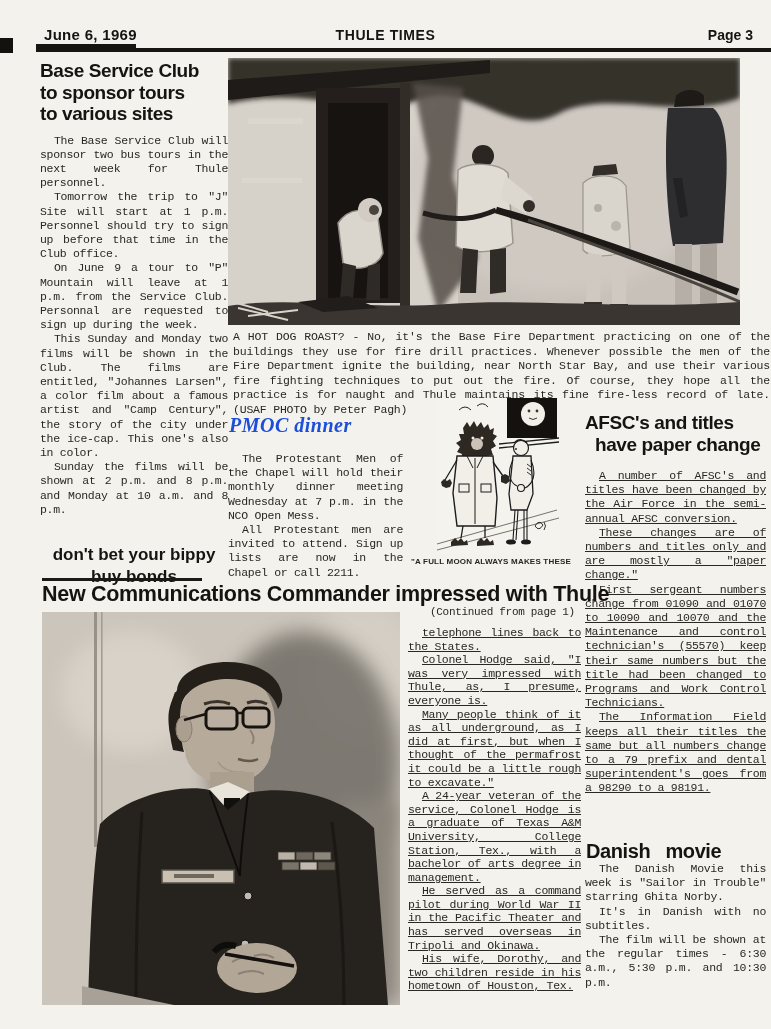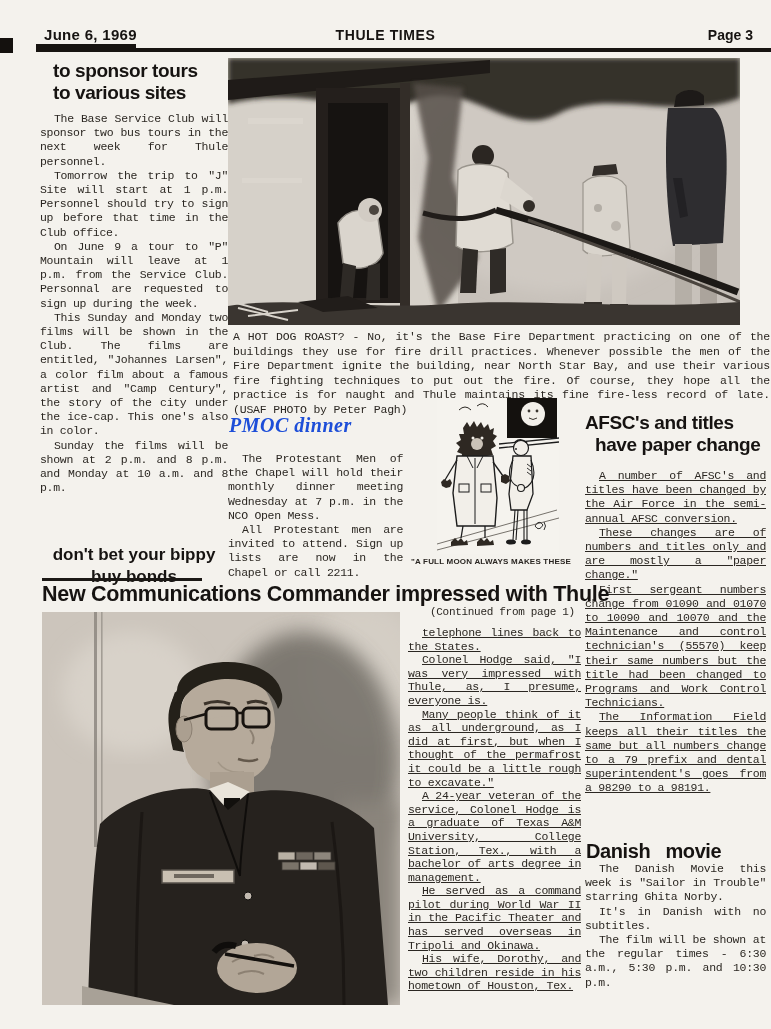--- a/index.html
+++ b/index.html
@@ -16,21 +16,21 @@
   .hdr-page { right:18px; top:27px; font-size:14px; }
   .corner-mark { left:0; top:38px; width:13px; height:15px; background:#14110e; }
   .rule-main { left:36px; top:48px; width:735px; height:4px; background:#171411; }
   .rule-thick { left:36px; top:44px; width:100px; height:7px; background:#171411; }
   
   .copy p { margin:0; text-indent:14px; text-align:justify; font-size:11.5px;
             line-height:14.2px; letter-spacing:-0.3px; }
   .col-left  { left:40px;  top:60px;  width:188px; }
   .col-left .copy { margin-top:9px; }
   .hl3 { font-size:19px; line-height:21.5px; letter-spacing:-0.4px; }
-  .hl3 .l2, .hl3 .l3 { margin-left:13px; }
+  .hl3 .l2, .hl3 .l3 { }
   
   .fire-photo { left:228px; top:58px; width:512px; height:267px; }
   .photo-caption { left:233px; top:330px; width:537px; font-size:11.5px;
                    line-height:14.6px; text-align:justify; letter-spacing:-0.2px; }
   
   .pmoc-hl { left:229px; top:414px; font-family:"Liberation Serif", serif;
              font-style:italic; font-weight:bold; font-size:20px; color:#1d4ed8; letter-spacing:0.5px; }
   .pmoc-copy { left:228px; top:452px; width:175px; }
   
   .cartoon { left:437px; top:398px; width:122px; height:156px; }
@@ -61,20 +61,21 @@
 
   <div class="abs sans hdr-date">June 6, 1969</div>
   <div class="abs sans hdr-mast">THULE TIMES</div>
   <div class="abs sans hdr-page">Page 3</div>
   <div class="abs corner-mark"></div>
   <div class="abs rule-main"></div>
   <div class="abs rule-thick"></div>
 
   <div class="abs col-left">
     <div class="sans hl3">
+      <div class="l1">Base Service Club</div>
       <div class="l2">to sponsor tours</div>
       <div class="l3">to various sites</div>
     </div>
     <div class="copy">
       <p>The Base Service Club will sponsor two bus tours in the next week for Thule personnel.</p>
       <p>Tomorrow the trip to "J" Site will start at 1 p.m. Personnel should try to sign up before that time in the Club office.</p>
       <p>On June 9 a tour to "P" Mountain will leave at 1 p.m. from the Service Club. Personnal are requested to sign up during the week.</p>
       <p>This Sunday and Monday two films will be shown in the Club. The films are entitled, "Johannes Larsen", a color film about a famous artist and "Camp Century", the story of the city under the ice-cap. This one's also in color.</p>
       <p>Sunday the films will be shown at 2 p.m. and 8 p.m. and Monday at 10 a.m. and 8 p.m.</p>
     </div>

